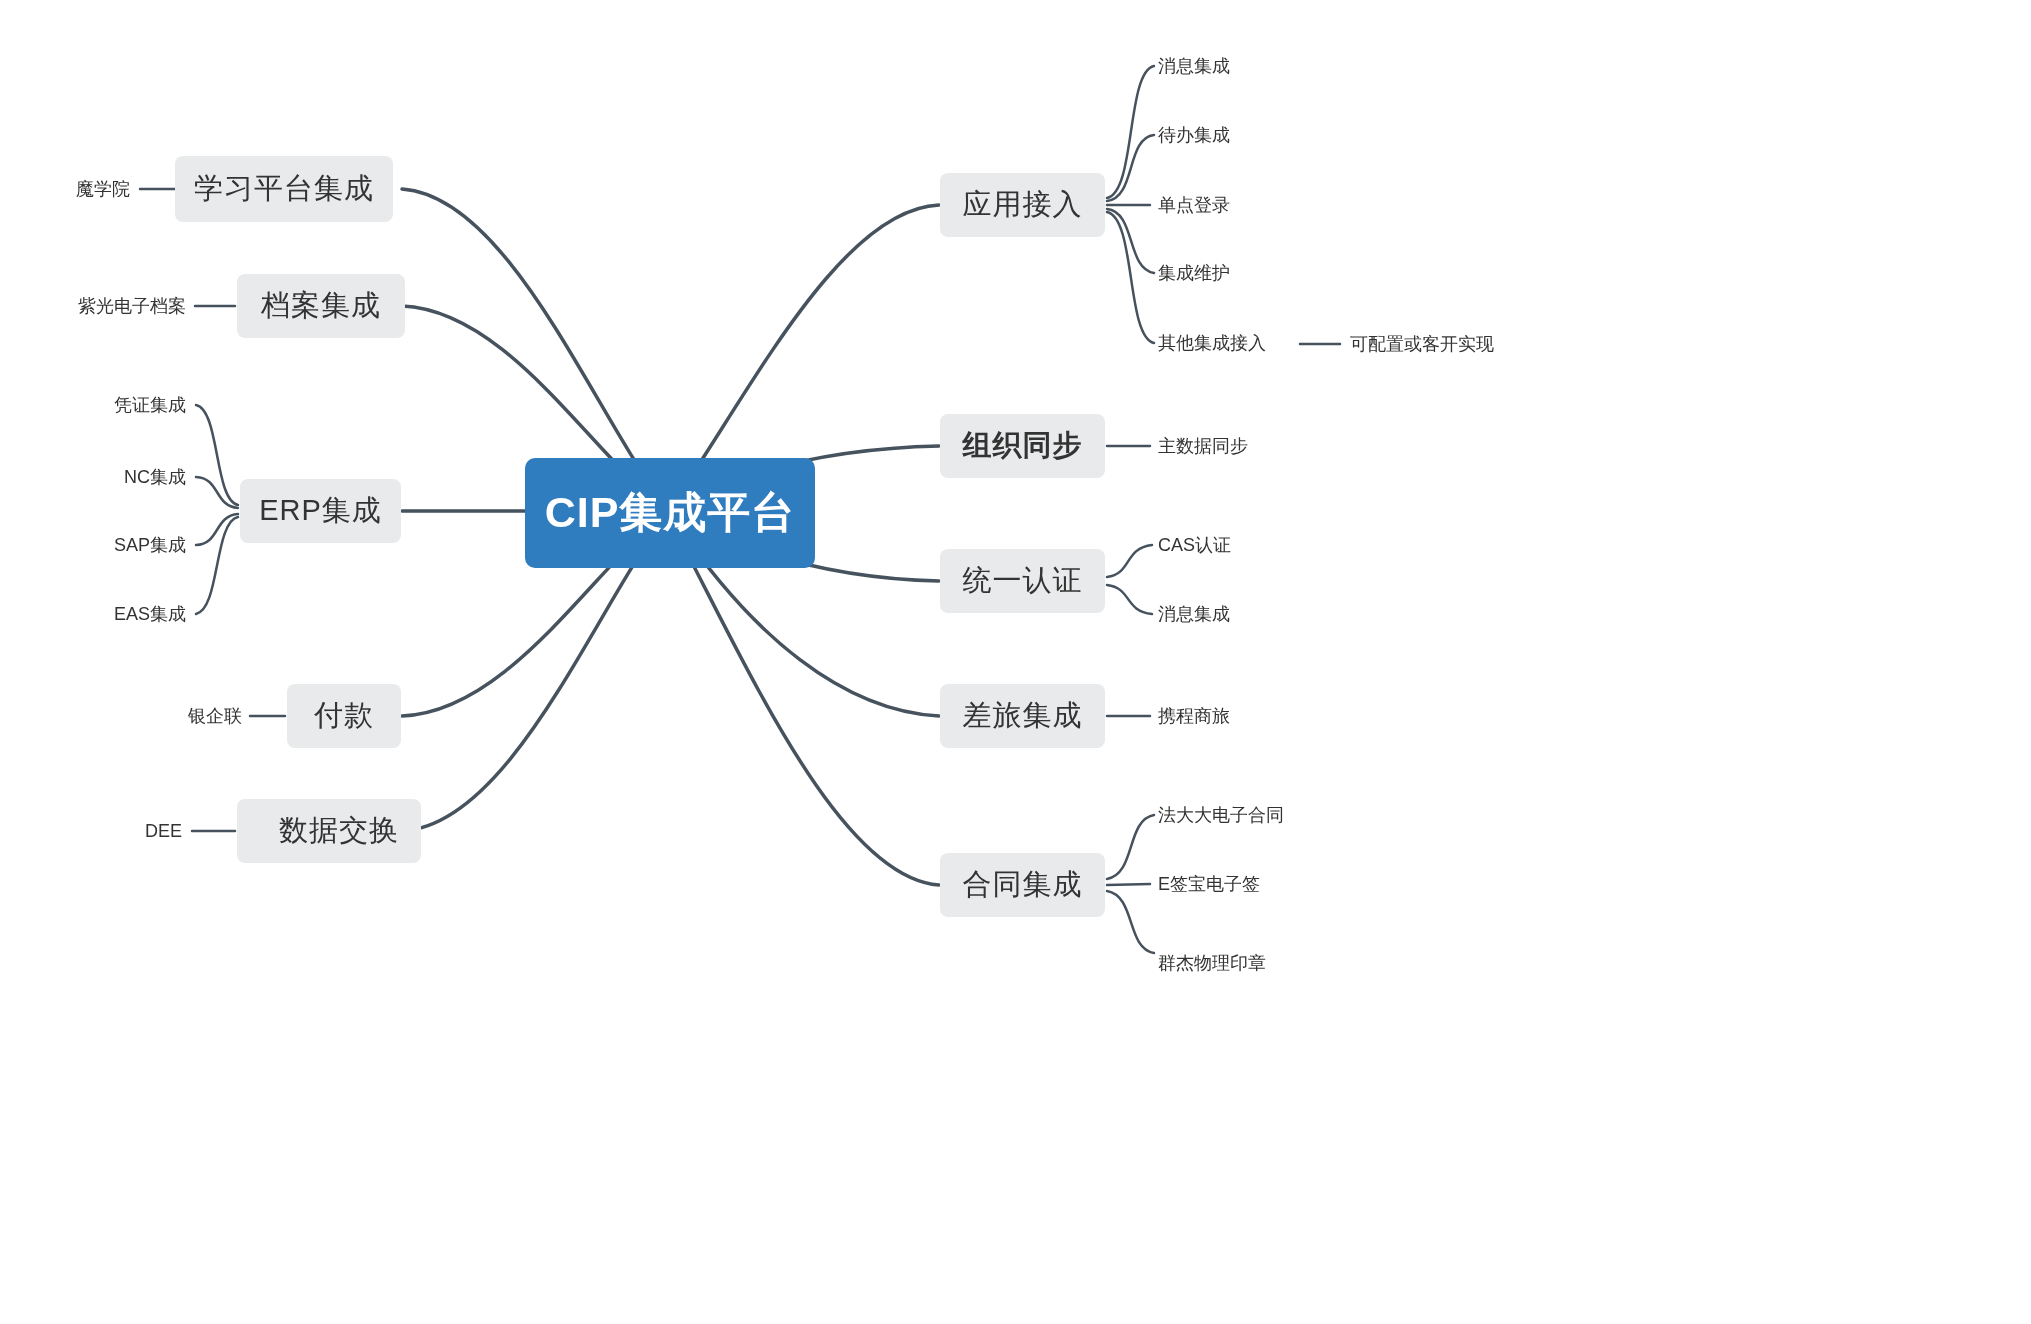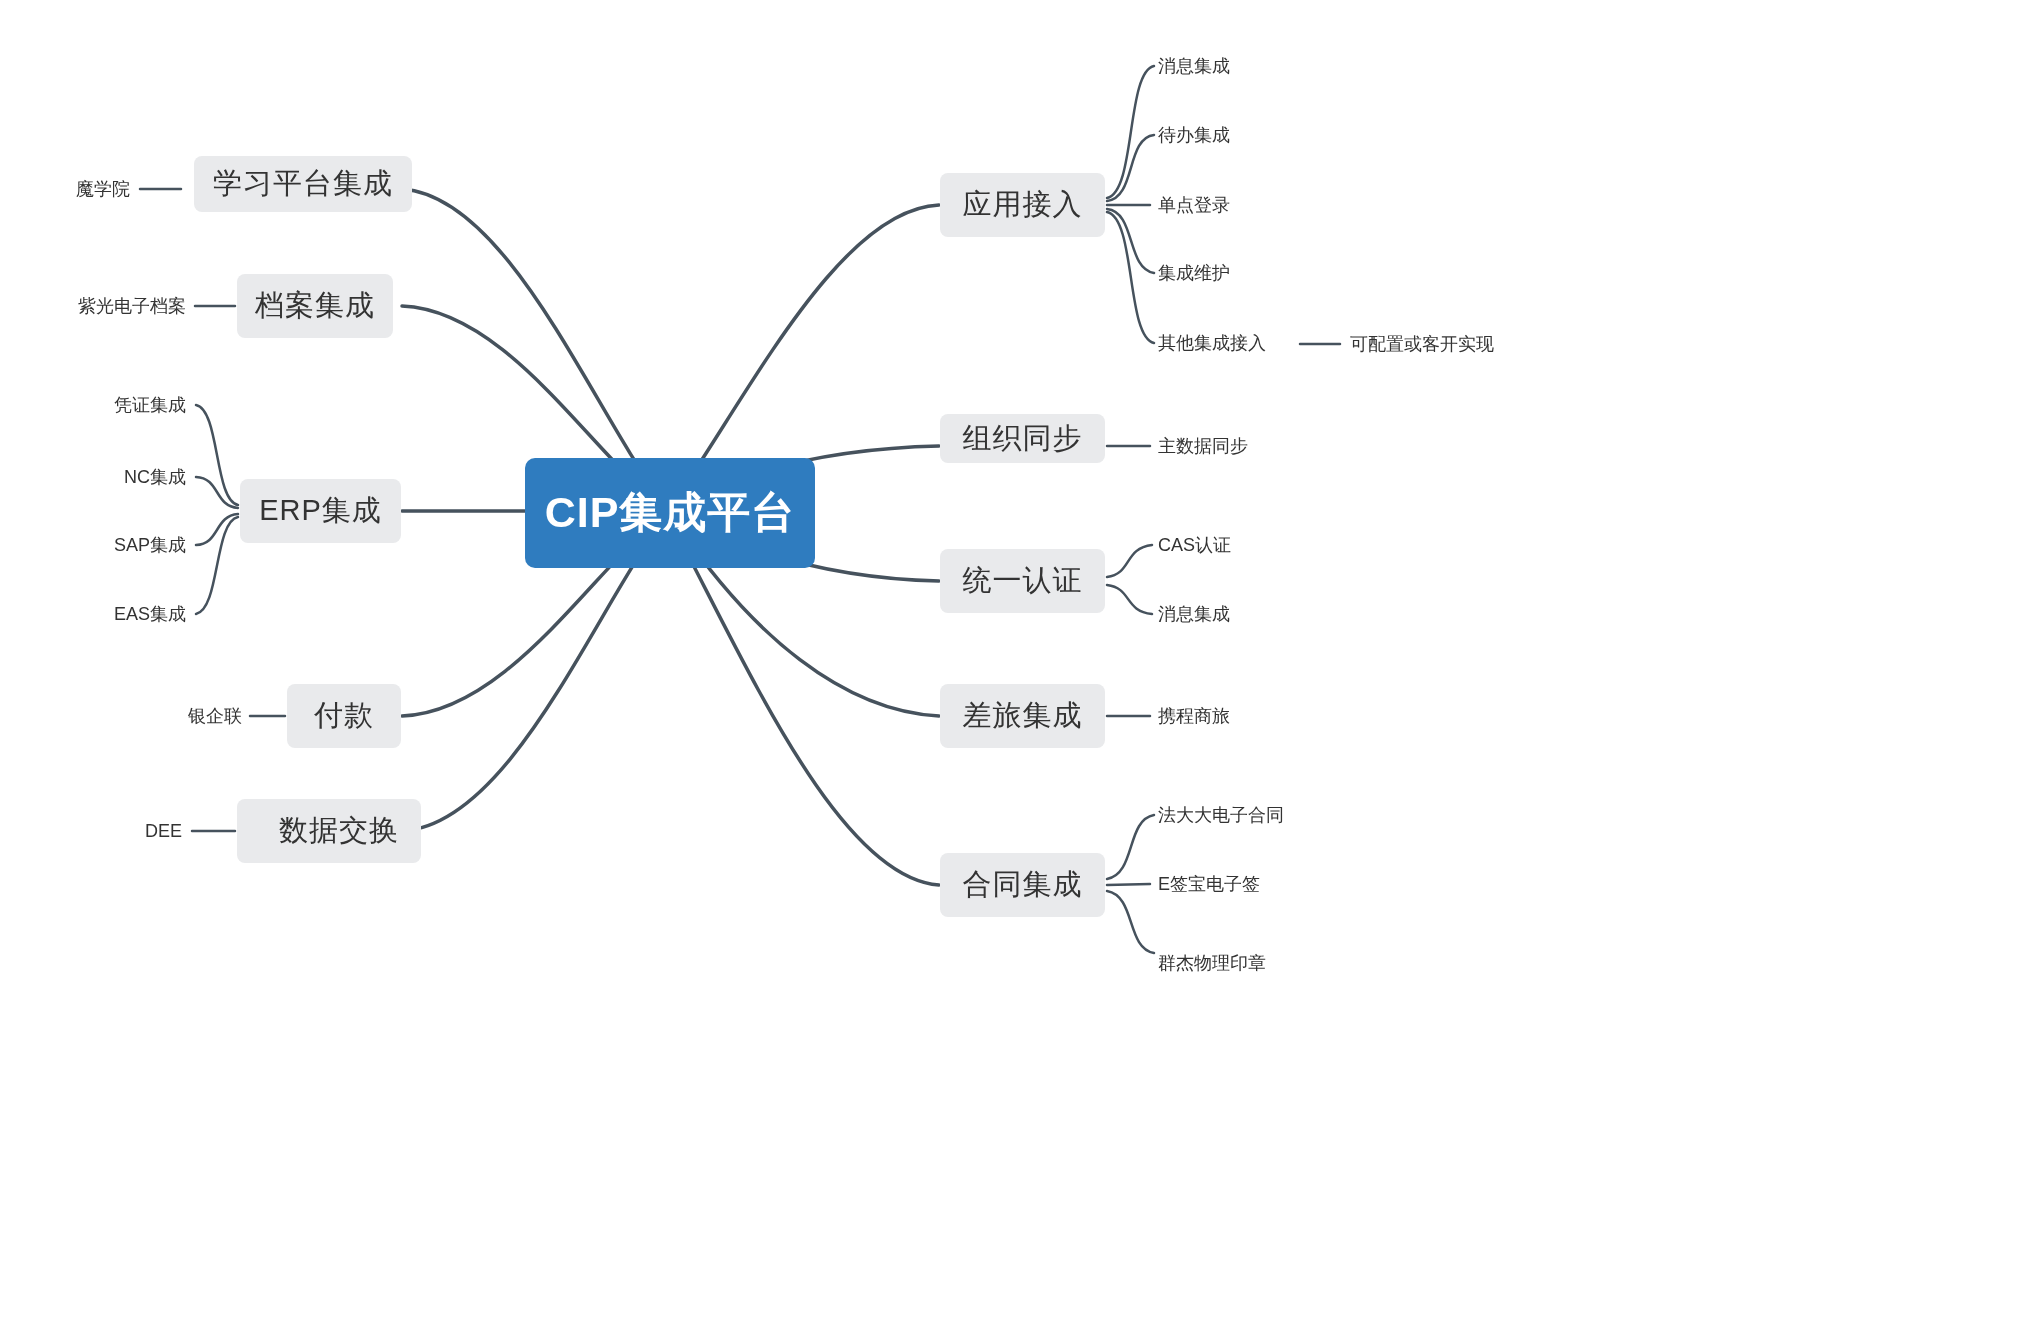--- a/index.html
+++ b/index.html
@@ -102,37 +102,37 @@
 
     <path class="connector-sub" d="M 1107 716 L 1150 716"></path>
 
     <path class="connector-sub" d="M 1107 879 C 1136 874 1126 820 1154 815"></path>
     <path class="connector-sub" d="M 1107 885 L 1150 884"></path>
     <path class="connector-sub" d="M 1107 891 C 1136 896 1126 948 1154 953"></path>
   </svg>
 
   <div class="node center-node" style="left:525px; top:458px; width:290px; height:110px;">CIP集成平台</div>
 
-  <div class="node" style="left:194px; top:156px; width:218px; height:56px;">学习平台集成</div>
-  <div class="node" style="left:237px; top:274px; width:156px; height:64px;">档案集成</div>
+  <div class="node" style="left:175px; top:156px; width:218px; height:66px;">学习平台集成</div>
+  <div class="node" style="left:237px; top:274px; width:168px; height:64px;">档案集成</div>
   <div class="node" style="left:240px; top:479px; width:161px; height:64px;">ERP集成</div>
   <div class="node" style="left:287px; top:684px; width:114px; height:64px;">付款</div>
   <div class="node" style="left:237px; top:799px; width:164px; height:64px;padding-left:20px;">数据交换</div>
 
   <div class="leaf right-align" style="right:1901px; top:189px;">魔学院</div>
   <div class="leaf right-align" style="right:1845px; top:306px;">紫光电子档案</div>
   <div class="leaf right-align" style="right:1845px; top:405px;">凭证集成</div>
   <div class="leaf right-align" style="right:1845px; top:477px;">NC集成</div>
   <div class="leaf right-align" style="right:1845px; top:545px;">SAP集成</div>
   <div class="leaf right-align" style="right:1845px; top:614px;">EAS集成</div>
   <div class="leaf right-align" style="right:1789px; top:716px;">银企联</div>
   <div class="leaf right-align" style="right:1849px; top:831px;">DEE</div>
 
   <div class="node" style="left:940px; top:173px; width:165px; height:64px;">应用接入</div>
-  <div class="node" style="left:940px; top:414px; width:165px; height:49px;">组织同步</div>
+  <div class="node" style="left:940px; top:414px; width:165px; height:64px;font-weight:bold;">组织同步</div>
   <div class="node" style="left:940px; top:549px; width:165px; height:64px;">统一认证</div>
   <div class="node" style="left:940px; top:684px; width:165px; height:64px;">差旅集成</div>
   <div class="node" style="left:940px; top:853px; width:165px; height:64px;">合同集成</div>
 
   <div class="leaf" style="left:1158px; top:66px;">消息集成</div>
   <div class="leaf" style="left:1158px; top:135px;">待办集成</div>
   <div class="leaf" style="left:1158px; top:205px;">单点登录</div>
   <div class="leaf" style="left:1158px; top:273px;">集成维护</div>
   <div class="leaf" style="left:1158px; top:343px;">其他集成接入</div>
   <div class="leaf" style="left:1350px; top:344px;">可配置或客开实现</div>

